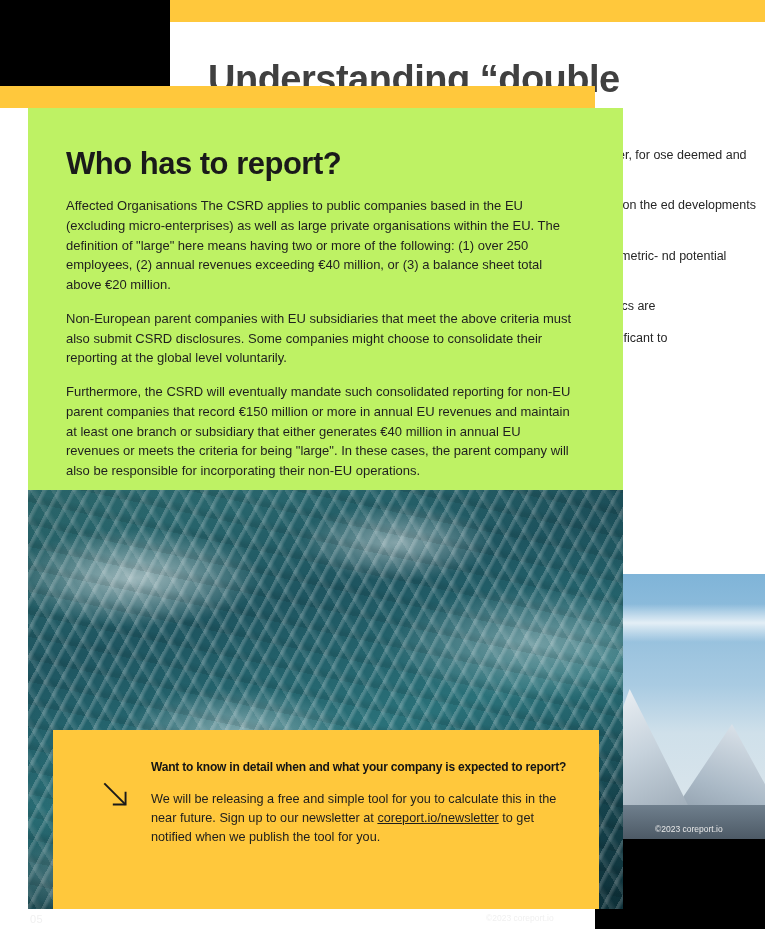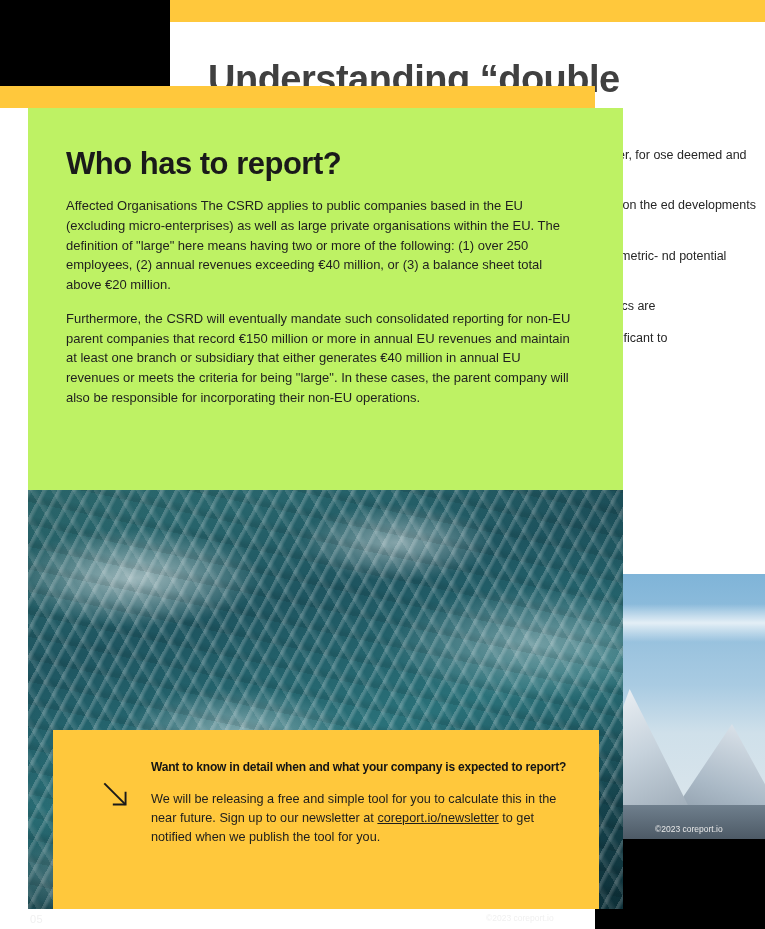--- a/index.html
+++ b/index.html
@@ -247,20 +247,21 @@
     <div class="bg-copyright">©2023 coreport.io</div>
     <div class="bg-black-bottom"></div>
   </div>
 
   <div class="fg-page">
 
     <h1 class="fg-title">Who has to report?</h1>
 
     <div class="fg-body">
       <p>Affected Organisations The CSRD applies to public companies based in the EU (excluding micro-enterprises) as well as large private organisations within the EU. The definition of "large" here means having two or more of the following: (1) over 250 employees, (2) annual revenues exceeding €40 million, or (3) a balance sheet total above €20 million.</p>
+      <p>Non-European parent companies with EU subsidiaries that meet the above criteria must also submit CSRD disclosures. Some companies might choose to consolidate their reporting at the global level voluntarily.</p>
       <p>Furthermore, the CSRD will eventually mandate such consolidated reporting for non-EU parent companies that record €150 million or more in annual EU revenues and maintain at least one branch or subsidiary that either generates €40 million in annual EU revenues or meets the criteria for being "large". In these cases, the parent company will also be responsible for incorporating their non-EU operations.</p>
     </div>
 
     <div class="ocean">
       <div class="water"></div>
       <div class="foam"></div>
       <div class="vign"></div>
     </div>
 
     <div class="cta">

